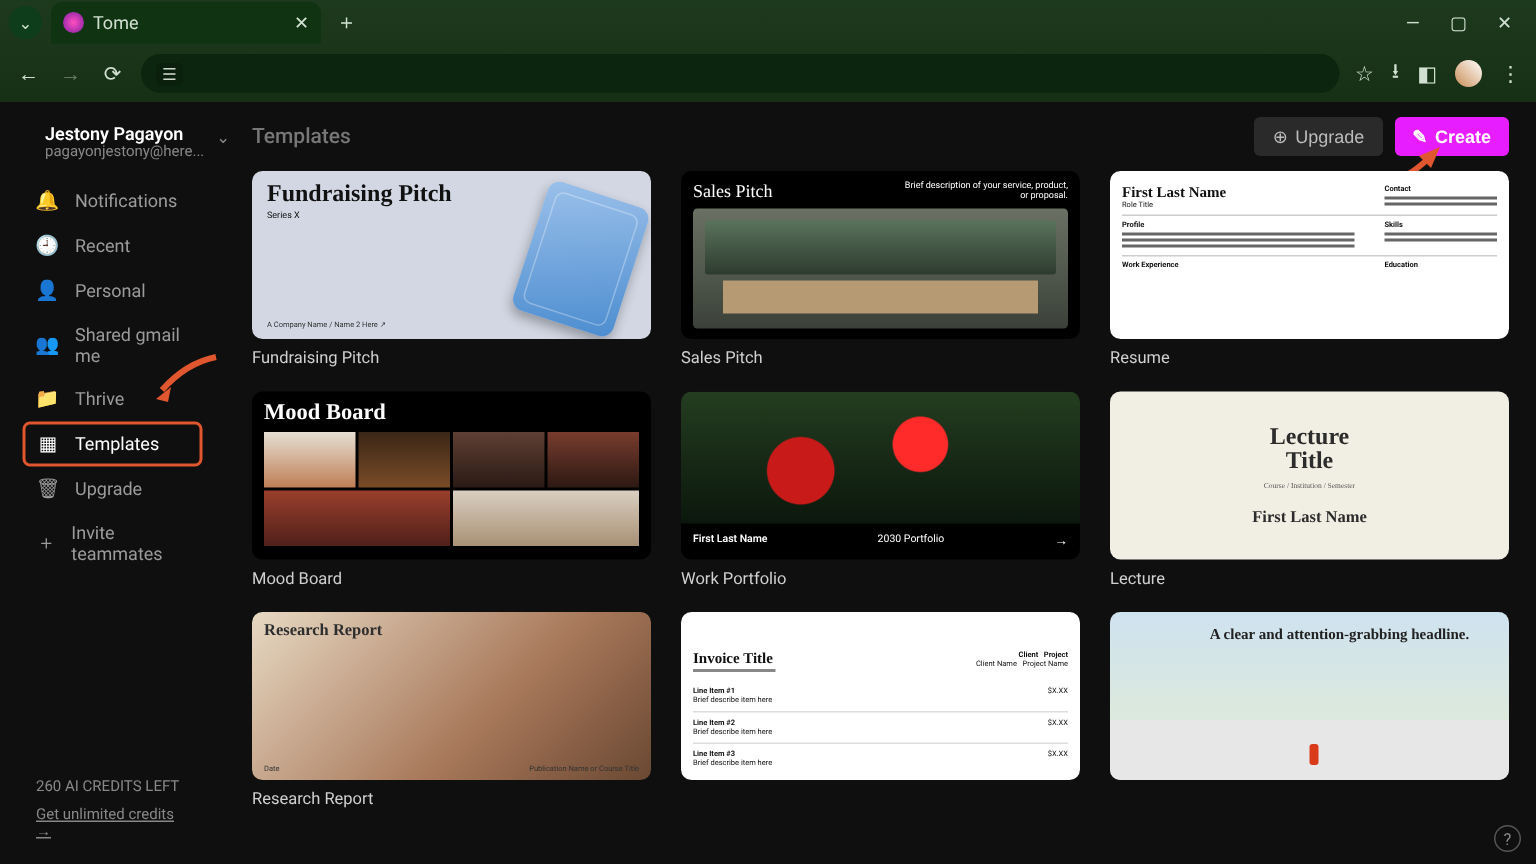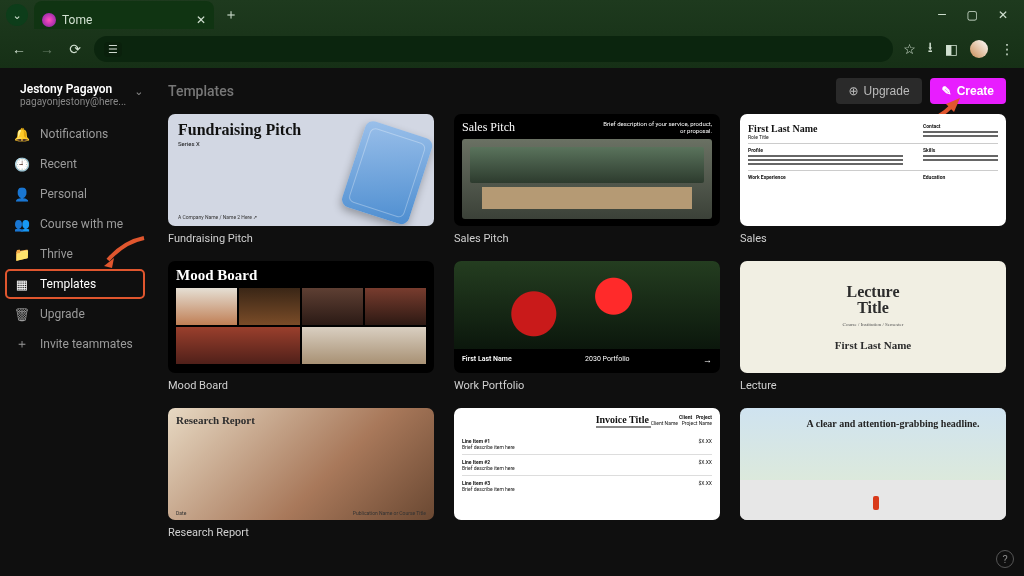--- a/index.html
+++ b/index.html
@@ -1,35 +1,35 @@
 <!DOCTYPE html>
 <html><head>
 <meta charset="utf-8">
 <style>
   * { margin: 0; padding: 0; box-sizing: border-box; }
   html, body { width: 1024px; height: 576px; overflow: hidden; font-family: -apple-system, BlinkMacSystemFont, "Segoe UI", Roboto, Arial, sans-serif; background: #0f0f0f; color: #fff; }
   
   .chrome { background: linear-gradient(#1e3a1e, #163016); height: 68px; display: flex; flex-direction: column; }
   .tabbar { display: flex; align-items: center; height: 30px; padding: 0 6px; gap: 6px; }
   .dot { width: 22px; height: 22px; border-radius: 50%; background: #0d3d1a; display: flex; align-items: center; justify-content: center; font-size: 11px; color: #d1e0d1; }
-  .tab { background: #103412; height: 28px; border-radius: 8px 8px 0 0; display: flex; align-items: flex-start; padding: 12px 8px; gap: 6px; width: 180px; font-size: 12px; color: #d1e0d1; }
+  .tab { background: #103412; height: 28px; border-radius: 8px 8px 0 0; display: flex; align-items: center; padding: 12px 8px; gap: 6px; width: 180px; font-size: 12px; color: #d1e0d1; }
   .tab .favicon { width: 14px; height: 14px; border-radius: 50%; background: radial-gradient(circle at center, #ff4fbf 0%, #7b1fa2 100%); flex-shrink: 0; }
   .tab .close { margin-left: auto; color: #d1e0d1; }
   .newtab { color: #d1e0d1; font-size: 14px; padding: 0 4px; }
   .wincontrols { margin-left: auto; display: flex; gap: 20px; padding-right: 10px; color: #d1e0d1; font-size: 12px; }
   .addrbar { display: flex; align-items: center; height: 38px; padding: 0 10px; gap: 10px; }
   .navbtn { color: #d1e0d1; font-size: 14px; width: 18px; text-align: center; }
   .url { flex: 1; background: #0b250e; border-radius: 20px; height: 26px; display: flex; align-items: center; padding: 0 10px; color: #cfd8cf; font-size: 12px; gap: 6px; }
   .url .badge { background: #0a200c; border-radius: 4px; padding: 1px 4px; font-size: 11px; }
   .right-icons { display: flex; gap: 12px; color: #d1e0d1; font-size: 14px; align-items: center; }
   .avatar-ico { width: 18px; height: 18px; border-radius: 50%; background: linear-gradient(45deg,#c98e57,#fff); }
 
   
   .app { display: flex; height: 508px; background: #0f0f0f; }
-  .sidebar { width: 150px; padding: 10px 6px; display: flex; flex-direction: column; gap: 2px; }
+  .sidebar { width: 150px; padding: 10px 16px; display: flex; flex-direction: column; gap: 2px; }
   .user { display: flex; align-items: flex-start; gap: 8px; padding: 4px 6px 10px 6px; }
   .avatar { width: 26px; height: 26px; border-radius: 50%; background: radial-gradient(circle,#bba47e,#7a5b3a); }
   .uname { font-size: 12px; font-weight: 600; line-height: 1.2; }
   .uemail { font-size: 10px; color: #888; }
   .caret { color: #888; font-size: 11px; margin-left: auto; margin-top: 3px; }
   .sideitem { display: flex; align-items: center; gap: 10px; padding: 6px 8px; color: #9b9b9b; font-size: 12px; border-radius: 4px; cursor: pointer; }
   .sideitem .ico { width: 16px; height: 16px; display: inline-flex; align-items: center; justify-content: center; font-size: 13px; }
   .sideitem.active { color: #fff; }
   .sideitem.hl { outline: 2px solid #e0562e; outline-offset: -1px; }
   .footer { margin-top: auto; padding: 6px 8px; font-size: 10px; color: #888; }
@@ -90,21 +90,21 @@
   .t-lect { background:#f1efe3; color:#2c2c2c; display:flex; flex-direction:column; align-items:center; justify-content:center; font-family: Georgia, serif; }
   .t-lect .h1 { font-size:16px; font-weight:600; line-height:1; text-align:center; }
   .t-lect .sub { font-size:5px; margin-top:6px; text-align:center; color:#555; }
   .t-lect .name { margin-top:12px; font-size:11px; font-weight:600; }
 
   .t-report { background: linear-gradient(135deg,#e7d9c3 0%, #a8785a 60%, #6a4832 100%); color:#2e2e2e; padding:6px 8px; position:relative; }
   .t-report .h1 { font-family: Georgia, serif; font-size:11px; font-weight:600; }
   .t-report .bot { position:absolute; bottom:4px; left:8px; right:8px; display:flex; justify-content:space-between; font-size:5px; color:#333; }
 
   .t-invoice { background:#fff; color:#111; padding:6px 8px; font-size:5px; }
-  .t-invoice .top { display:flex; justify-content:flex-end; }
+  .t-invoice .top { display:flex; justify-content:space-between;margin-top:20px; }
   .t-invoice .h1 { font-family: Georgia, serif; font-size:10px; font-weight:600; }
   .t-invoice .row { display:flex; justify-content:space-between; border-bottom:1px solid #ddd; padding:4px 0; }
   .t-invoice .ln { height:2px; background:#888; width:55px; margin-top:1px; }
 
   .t-web { background:#e5e5e5; color:#222; position:relative; }
   .t-web .band { background:linear-gradient(#cfe3f0,#dce9dc); height:64%; position:relative; }
   .t-web .ground { background:#e7e7e7; height:36%; position:relative; }
   .t-web .h1 { position:absolute; top:10px; left:60px; right:20px; text-align:center; font-family: Georgia, serif; font-size:10px; font-weight:600; }
   .t-web .figure { position:absolute; bottom:10px; left:50%; width:6px; height:14px; background:#d93a1a; border-radius:2px; }
   .t-web .header { position:absolute; top:0; left:0; right:0; background:#232323; color:#d8d8d8; font-size:6px; padding:3px 6px; }
@@ -166,39 +166,43 @@
     <div class="sideitem">
       <span class="ico">🕘</span>
       <span>Recent</span>
     </div>
     <div class="sideitem">
       <span class="ico">👤</span>
       <span>Personal</span>
     </div>
     <div class="sideitem">
       <span class="ico">👥</span>
-      <span>Course with me</span>
+      <span>Shared gmail me</span>
     </div>
     <div class="sideitem">
       <span class="ico">📁</span>
       <span>Thrive</span>
     </div>
     <div class="sideitem active hl">
       <span class="ico">▦</span>
       <span>Templates</span>
     </div>
     <div class="sideitem">
       <span class="ico">🗑</span>
       <span>Upgrade</span>
     </div>
     <div class="sideitem">
       <span class="ico">＋</span>
       <span>Invite teammates</span>
     </div>
 
+    <div class="footer">
+      <div>260 AI CREDITS LEFT</div>
+      <span class="linkish">Get unlimited credits →</span>
+    </div>
   </div>
 
   <svg class="arrow-side" width="46" height="40">
     <path d="M44 6 Q24 10 8 28" stroke="#e0562e" stroke-width="4" fill="none"></path>
     <path d="M4 34 L14 26 L12 36 Z" fill="#e0562e"></path>
   </svg>
 
   <div class="main">
     <div class="mainhead">
       <div class="title">Templates</div>
@@ -255,21 +259,21 @@
           </div>
           <div class="row">
             <div class="col60"><b>Profile</b><div class="ln"></div><div class="ln"></div><div class="ln"></div></div>
             <div class="col35"><b>Skills</b><div class="ln"></div><div class="ln"></div></div>
           </div>
           <div class="row" style="border:none;">
             <div class="col60"><b>Work Experience</b></div>
             <div class="col35"><b>Education</b></div>
           </div>
         </div>
-        <div class="lbl">Sales</div>
+        <div class="lbl">Resume</div>
       </div>
 
       <div class="card">
         <div class="thumb t-mood">
           <div class="h1">Mood Board</div>
           <div class="mg">
             <div class="i1"></div>
               <div class="i2"></div>
               <div class="i3"></div>
               <div class="i4"></div>

